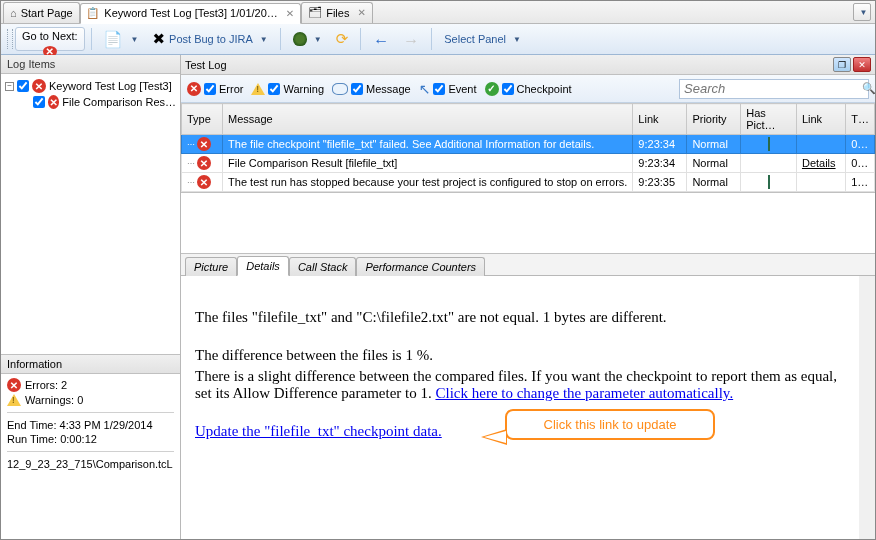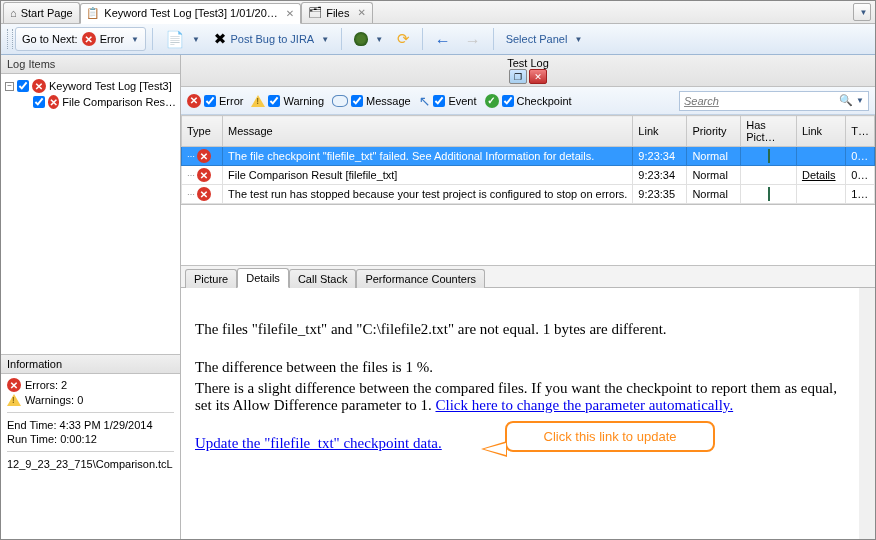--- a/index.html
+++ b/index.html
@@ -8,31 +8,31 @@
   
   .tabs-bar { display: flex; align-items: center; height: 23px; background: linear-gradient(#f6f6f6,#e8e8e8); border-bottom: 1px solid #b8b8b8; padding-left: 2px; position: relative;}
   .tab { display: flex; align-items: center; gap: 4px; padding: 2px 6px; height: 21px; border: 1px solid #b0b0b0; border-bottom: none; background: linear-gradient(#fafafa,#e6e6e6); margin-right: 0px; border-radius: 3px 3px 0 0; }
   .tab.active { background: #fff; border-bottom: 1px solid #fff; position: relative; top: 1px; }
   .tab .close { font-size: 10px; color: #888; margin-left: 4px; }
   .tabs-drop { margin-left: auto; width: 18px; height: 18px; border:1px solid #aaa; background: linear-gradient(#fdfdfd,#e8e8e8); display:flex;align-items:center;justify-content:center; margin-right:4px;border-radius:2px;}
   
   
   .toolbar { display: flex; align-items: center; height: 31px; background: linear-gradient(#f5f9fd,#dde8f5); border-bottom: 1px solid #9db7d4; padding: 0 6px; gap: 2px; }
   .tb-btn { display: flex; align-items: center; gap: 4px; padding: 2px 6px; height: 24px; border-radius: 3px; }
-  .tb-btn.box { border: 1px solid #b8c9dd; background: linear-gradient(#fefefe,#ebf1f9); }
+  .tb-btn.box { border: 1px solid #b8c9dd; background: linear-gradient(#fefefe,#ebf1f9); flex-direction: column; }
   .tb-sep { width: 1px; height: 22px; background: #b8cde4; margin: 0 4px; }
   .dd-arrow { font-size: 8px; color: #3a5a85; margin-left: 3px; }
   
   
   .main { display: flex; height: 484px; }
   .left-pane { width: 180px; border-right: 1px solid #b8b8b8; display: flex; flex-direction: column; background:#fff;}
   .right-pane { flex: 1; display: flex; flex-direction: column; overflow:hidden;}
   
   .pane-header { background: linear-gradient(#f0f0f0,#e2e2e2); border-bottom: 1px solid #c0c0c0; padding: 3px 6px; font-size: 11px; color: #333; }
-  .right-header { display:flex; align-items:center; justify-content:space-between; background: linear-gradient(#f0f0f0,#e2e2e2); border-bottom:1px solid #c0c0c0; padding:2px 4px;flex-direction:column;}
+  .right-header { display:flex; align-items:center; justify-content:space-between; background: linear-gradient(#f0f0f0,#e2e2e2); border-bottom:1px solid #c0c0c0; padding:2px 4px;}
   .win-btns { display:flex; gap:2px;}
   .win-btn { width:18px; height:15px; border:1px solid #888; border-radius:2px; display:flex;align-items:center;justify-content:center;font-size:9px;}
   .win-close { background: linear-gradient(#f08080,#c23030); color:#fff; border-color:#a02020;}
   .win-max { background: linear-gradient(#cfe6ff,#a8cfef);}
   
   
   .tree { flex: 0 0 auto; padding: 4px; font-size:11px; height: 280px; overflow:hidden;}
   .tree-node { display:flex; align-items:center; gap:3px; padding:1px 0; white-space:nowrap;}
   .tree-sub { margin-left: 28px; }
   .tree-toggle { width:9px;height:9px;border:1px solid #888;display:flex;align-items:center;justify-content:center;font-size:8px;line-height:1;color:#555;}
@@ -40,41 +40,41 @@
   
   .info-header { background: linear-gradient(#f0f0f0,#e2e2e2); border-top:1px solid #c0c0c0; border-bottom:1px solid #c0c0c0; padding:3px 6px;}
   .info-body { padding: 4px 6px; font-size:11px; display:flex;flex-direction:column;gap:2px;}
   .info-row { display:flex;align-items:center;gap:4px;}
   .info-divider { border-top:1px solid #d0d0d0; margin:4px 0;}
   
   
   .filter-bar { display:flex; align-items:center; height:28px; background: linear-gradient(#f5f9fd,#e6eef8); border-bottom:1px solid #c2d2e4; padding:0 6px; gap:8px;}
   .filter-item { display:flex;align-items:center;gap:3px;}
   .search-box { margin-left:auto; display:flex;align-items:center; border:1px solid #b0c4dc; background:#fff; height:20px; padding:0 4px; width:190px;}
-  .search-box input { border:none; outline:none; flex:1; font-size:11px; font-style:italic; color:#888;text-decoration:underline;}
+  .search-box input { border:none; outline:none; flex:1; font-size:13px; font-style:italic; color:#888;}
   
   
   .table-wrap { border-bottom:1px solid #c0c0c0;}
   table.log { width:100%; border-collapse:collapse; font-size:11px;border-radius:29px;}
   .log th { background: linear-gradient(#f5f5f5,#e6e6e6); border:1px solid #c8c8c8; padding:3px 5px; text-align:left; font-weight:normal;}
   .log td { border:1px solid #e0e0e0; padding:2px 5px; white-space:nowrap; overflow:hidden;}
   .log tr.selected td { background:#3399ff; color:#fff; border-color:#2a7ed0;}
   .col-type { width:42px;}
   .col-time { width:55px;}
   .col-pri { width:55px;}
   .col-pic { width:58px; text-align:center;}
   .col-link { width:50px;}
   .col-t { width:28px;}
   .tree-cell { display:flex;align-items:center;gap:2px;}
   .link-u { color:#000; text-decoration:underline;}
   
   
   .detail-area { flex:1; display:flex;flex-direction:column; border-top:1px solid #c0c0c0; margin-top:60px;}
   .detail-tabs { display:flex; align-items:flex-end; height:22px; background:#f3f3f3; border-bottom:1px solid #b8b8b8; padding-left:4px; gap:0;}
-  .dtab { padding:3px 8px; border:1px solid #b0b0b0; border-bottom:none; background:linear-gradient(#f0f0f0,#e2e2e2); border-radius:3px 3px 0 0; position:relative; top:1px;}
+  .dtab { padding:3px 8px; border:1px solid #b0b0b0; border-bottom:none; background:linear-gradient(#f0f0f0,#e2e2e2); border-radius:3px 3px 0 0; position:relative; top:1px;font-style:italic;}
   .dtab.active { background:#fff; border-bottom:1px solid #fff;}
   .detail-body { flex:1; background:#fff; padding:16px 14px; font-family:"Times New Roman", serif; font-size:15px; overflow:auto; position:relative; border-right:16px solid #f0f0f0;}
   .blue-link { color:#0000ee; text-decoration:underline;}
   .detail-body p { margin-bottom:4px;}
   
   
   .callout-wrap { position:relative; display:inline-block;}
   .callout { position:absolute; left: 310px; top: -14px; width:210px; border:2px solid #ff8c1a; border-radius:8px; background:#fff; padding:6px 10px; color:#ff8c1a; font-family:Tahoma,sans-serif; font-size:13px; text-align:center;}
   .callout-tail { position:absolute; left:-26px; top:18px; width:0;height:0; border-top:8px solid transparent;border-bottom:8px solid transparent;border-right:26px solid #ff8c1a;}
   .callout-tail::after { content:""; position:absolute; left:3px; top:-6px; width:0;height:0;border-top:6px solid transparent;border-bottom:6px solid transparent;border-right:22px solid #fff;}

